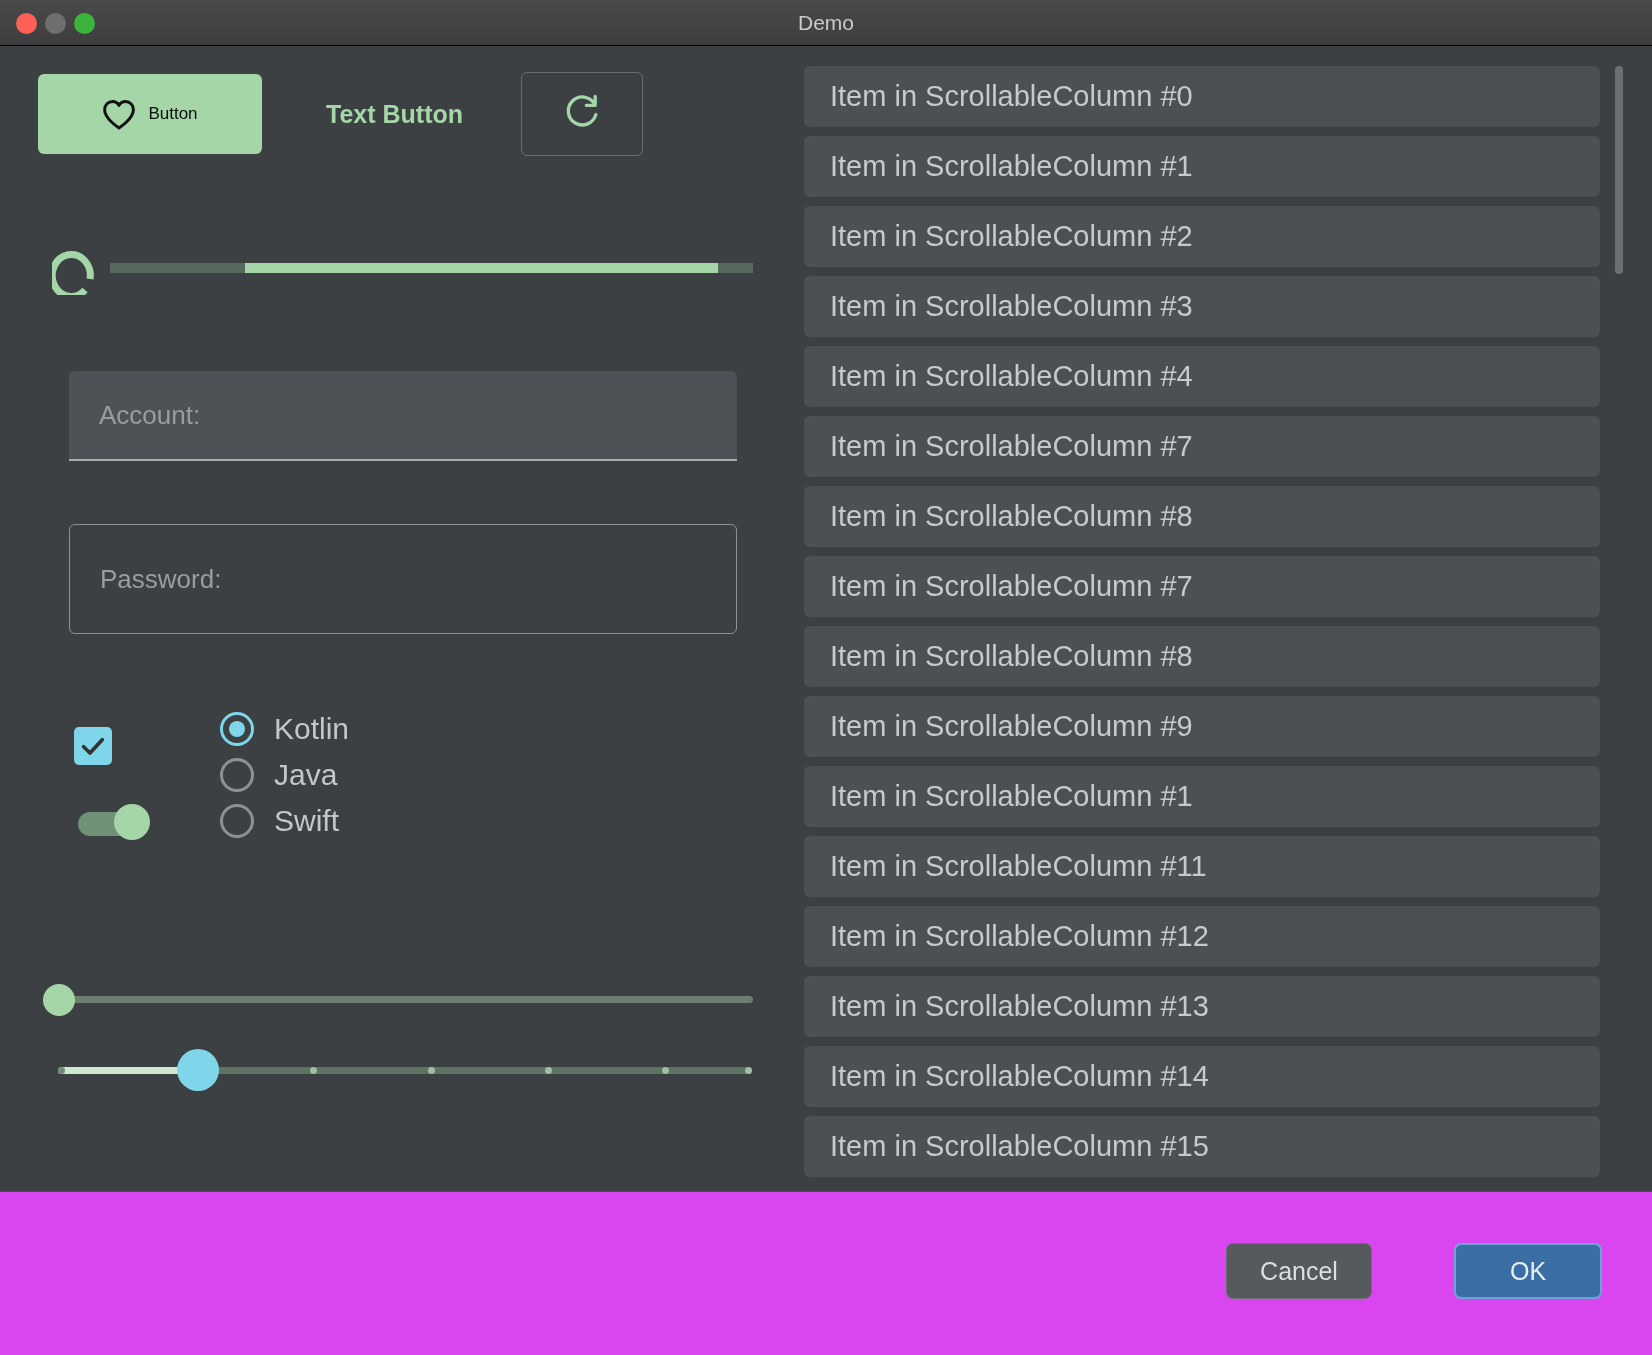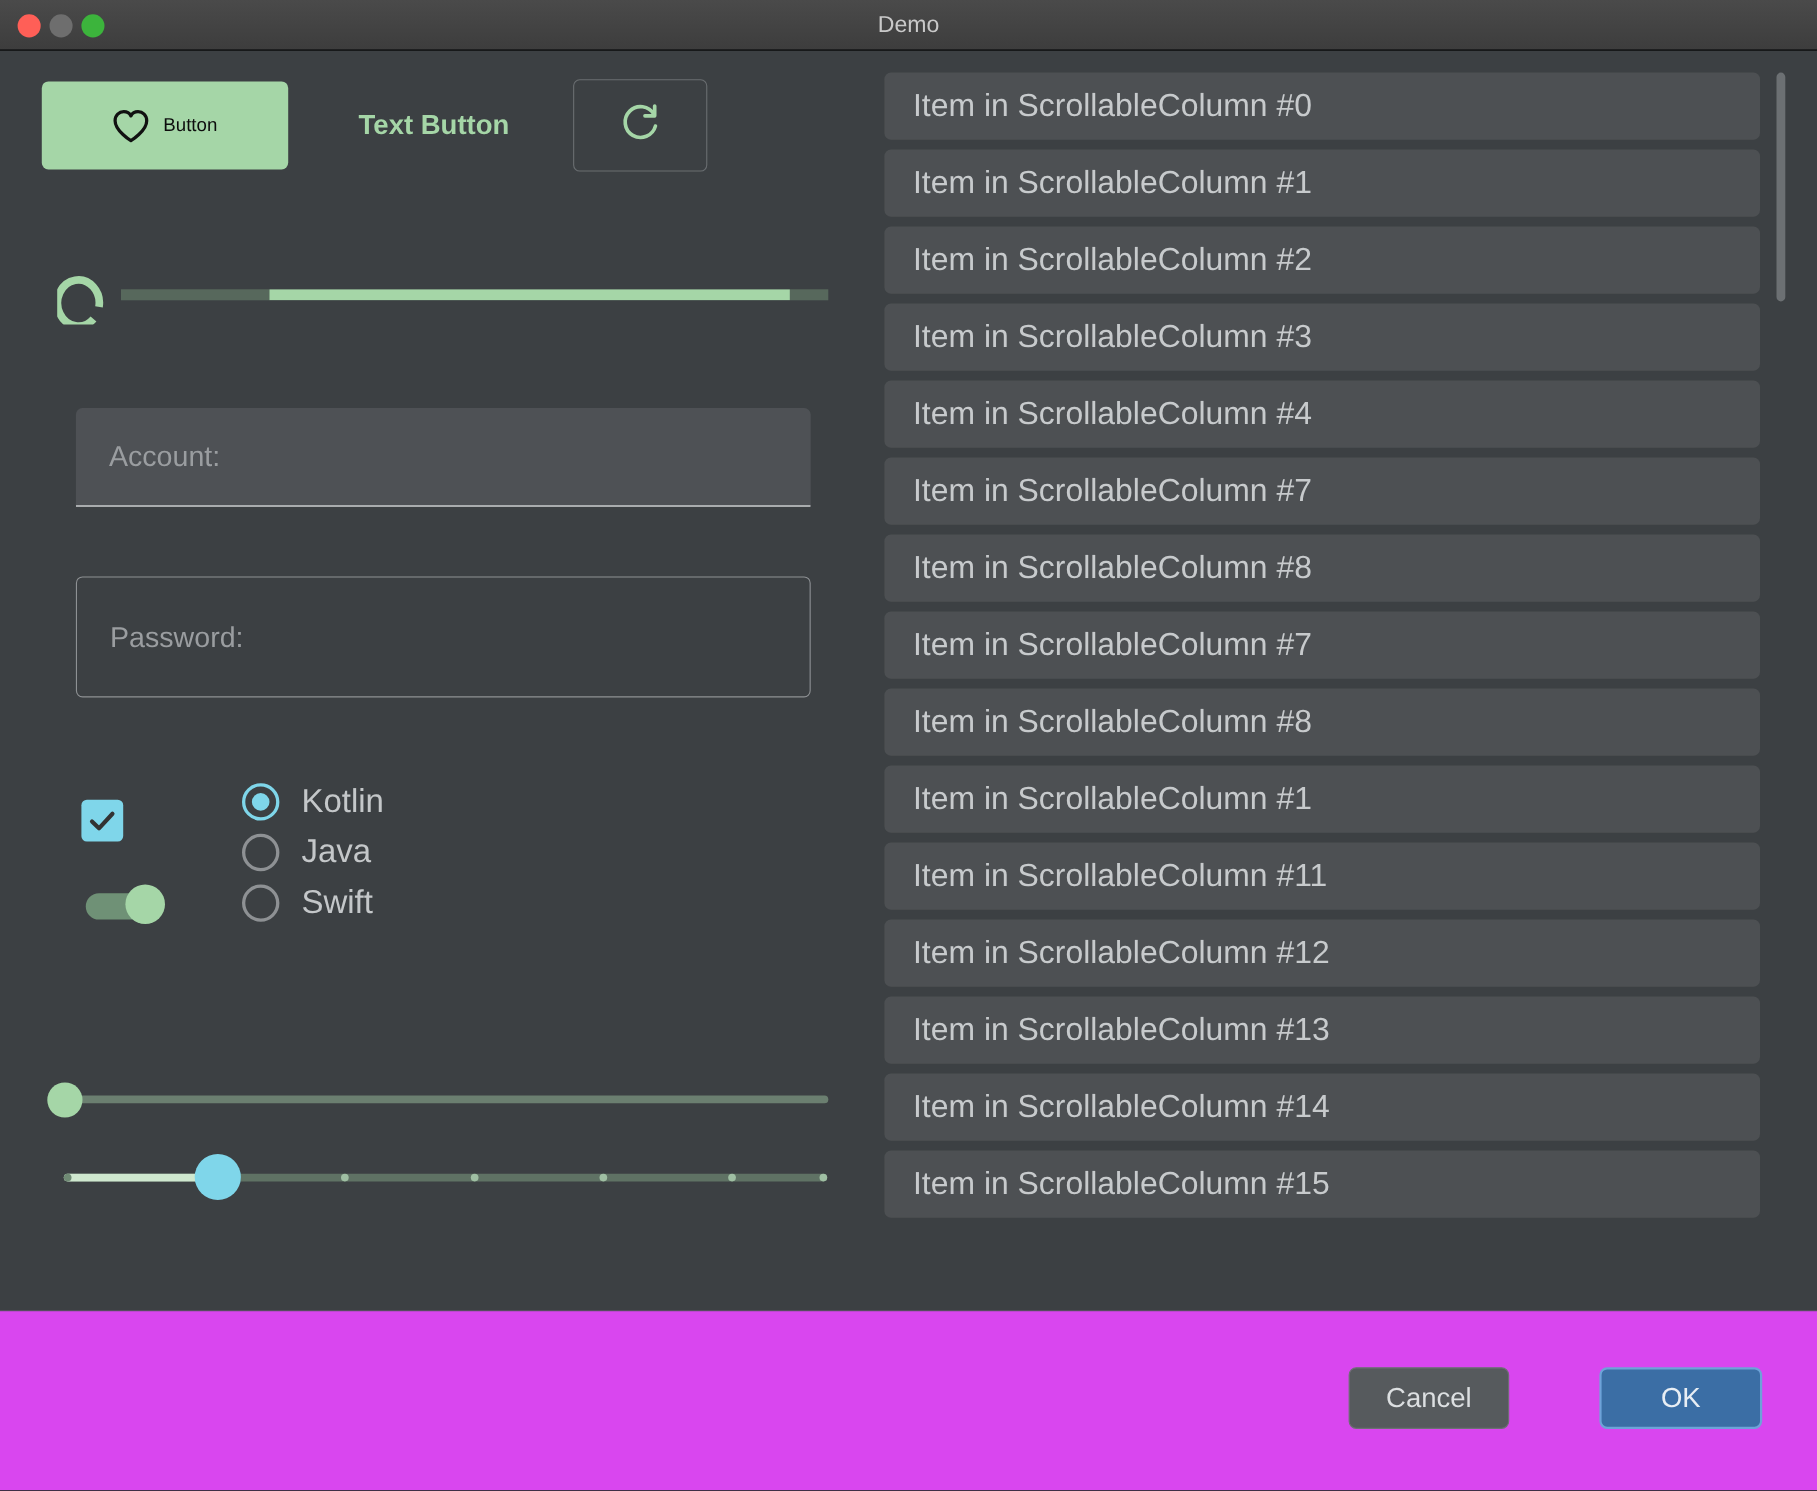--- a/index.html
+++ b/index.html
@@ -472,20 +472,21 @@
     <div class="scroll-list">
       <div class="scroll-item">Item in ScrollableColumn #0</div>
       <div class="scroll-item">Item in ScrollableColumn #1</div>
       <div class="scroll-item">Item in ScrollableColumn #2</div>
       <div class="scroll-item">Item in ScrollableColumn #3</div>
       <div class="scroll-item">Item in ScrollableColumn #4</div>
       <div class="scroll-item">Item in ScrollableColumn #7</div>
       <div class="scroll-item">Item in ScrollableColumn #8</div>
       <div class="scroll-item">Item in ScrollableColumn #7</div>
       <div class="scroll-item">Item in ScrollableColumn #8</div>
+      <div class="scroll-item">Item in ScrollableColumn #9</div>
       <div class="scroll-item">Item in ScrollableColumn #1</div>
       <div class="scroll-item">Item in ScrollableColumn #11</div>
       <div class="scroll-item">Item in ScrollableColumn #12</div>
       <div class="scroll-item">Item in ScrollableColumn #13</div>
       <div class="scroll-item">Item in ScrollableColumn #14</div>
       <div class="scroll-item">Item in ScrollableColumn #15</div>
     </div>
     <div class="scrollbar-track"></div>
     <div class="scrollbar-thumb"></div>
   </div>

